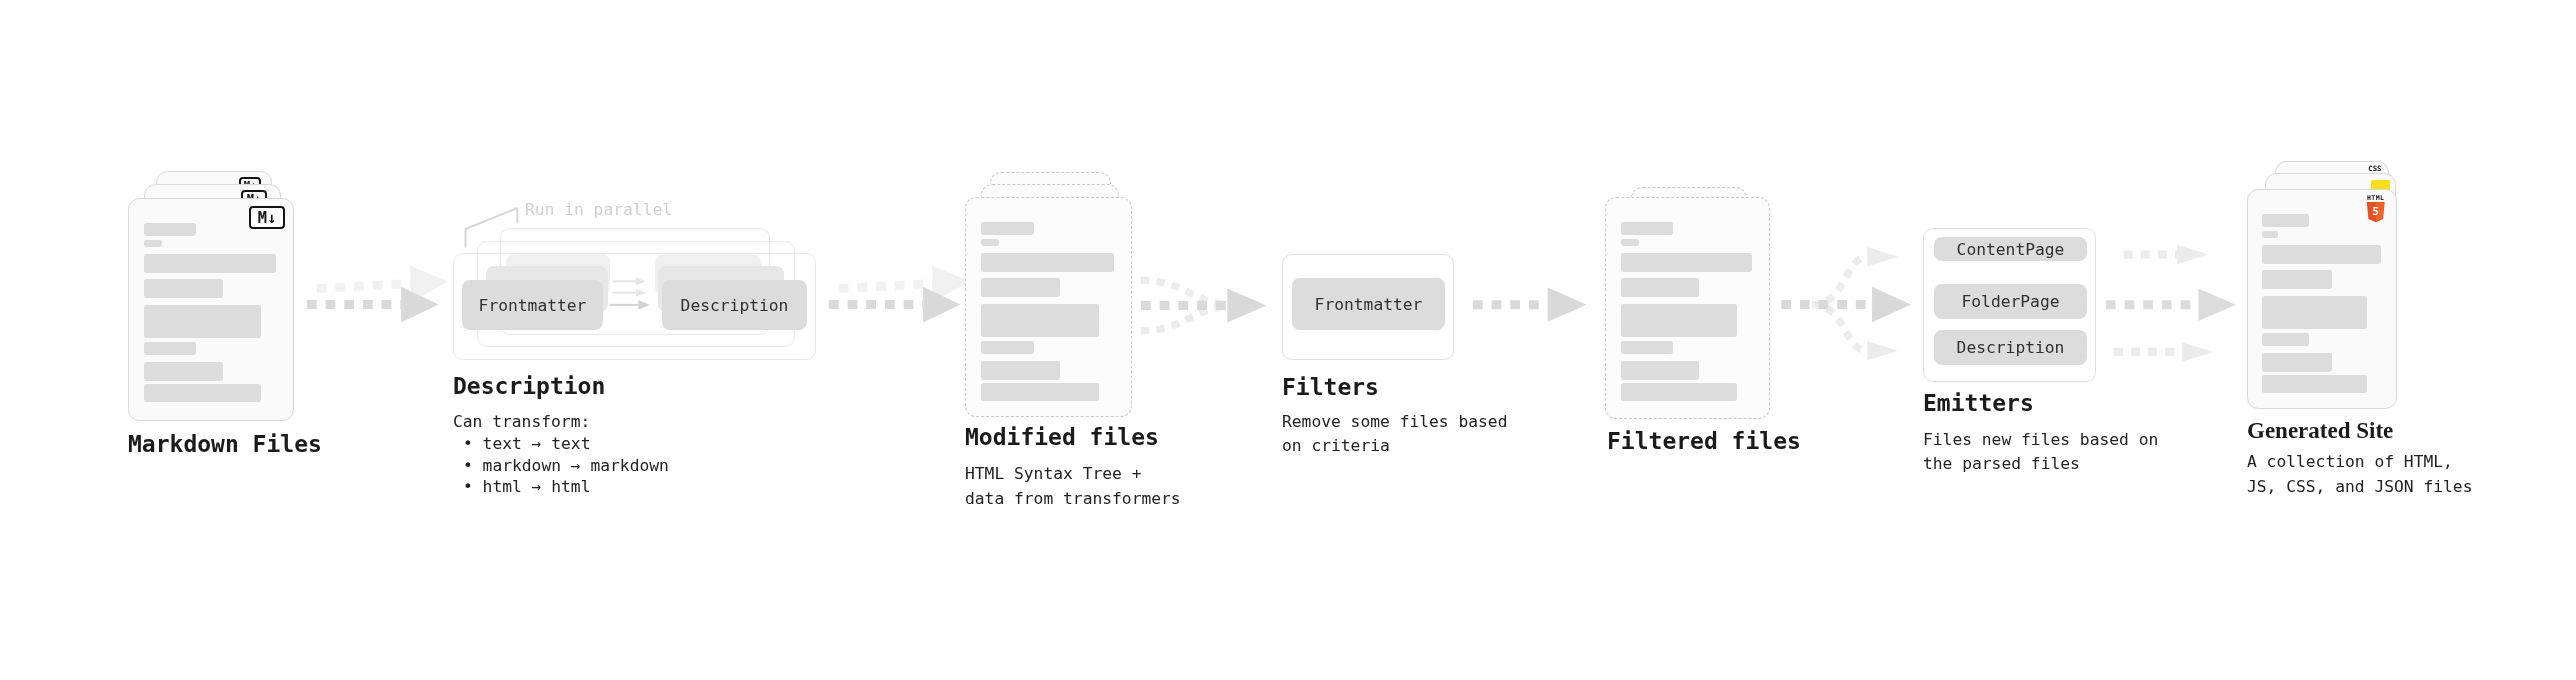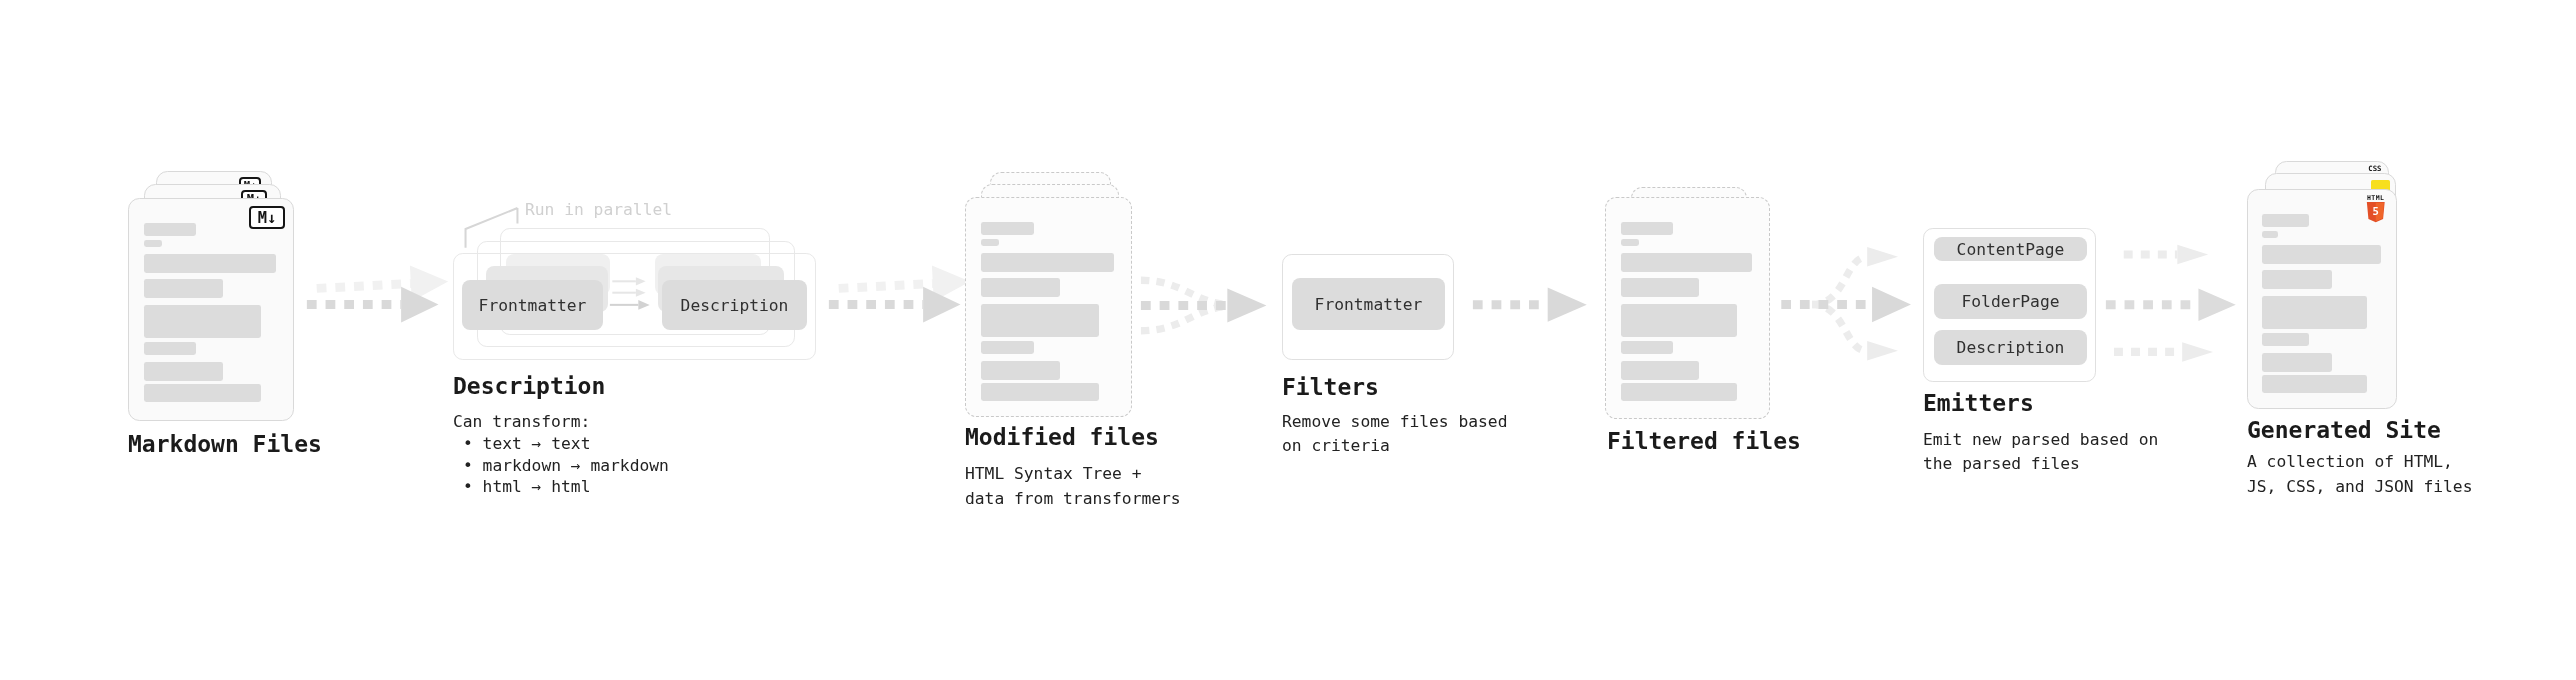--- a/index.html
+++ b/index.html
@@ -172,21 +172,21 @@
     <line x1="6" y1="87" x2="118" y2="87" stroke="#d9d9d9" stroke-width="11" stroke-dasharray="12 11"></line>
     <polygon points="118,65 166,87 118,109" fill="#d9d9d9"></polygon>
   </svg>
 
   <div>
     <div class="tbox" style="left:1923px;top:228px;width:173px;height:154px;border-color:#e0e0e0;"></div>
     <div class="pill" style="left:1934px;top:237px;width:153px;height:24px;">ContentPage</div>
     <div class="pill" style="left:1934px;top:284px;width:153px;height:35px;">FolderPage</div>
     <div class="pill" style="left:1934px;top:330px;width:153px;height:35px;">Description</div>
     <div class="stage-label" style="left:1923px;top:392px;">Emitters</div>
-    <div class="desc-line" style="left:1923px;top:432px;">Emit new parsed based on</div>
+    <div class="desc-line" style="left:1923px;top:432px;">Files new files based on</div>
     <div class="desc-line" style="left:1923px;top:456px;">the parsed files</div>
   </div>
 
   <svg style="left:2101px;top:238px;" width="138" height="132" viewBox="0 0 170 162">
     <line x1="28" y1="20" x2="94" y2="20" stroke="#ececec" stroke-width="10" stroke-dasharray="11 10"></line>
     <polygon points="94,8 132,20 94,32" fill="#ececec"></polygon>
     <line x1="6" y1="82" x2="120" y2="82" stroke="#dcdcdc" stroke-width="11" stroke-dasharray="12 11"></line>
     <polygon points="120,62 166,82 120,102" fill="#dcdcdc"></polygon>
     <line x1="16" y1="140" x2="100" y2="140" stroke="#ececec" stroke-width="10" stroke-dasharray="11 10"></line>
     <polygon points="100,128 138,140 100,152" fill="#ececec"></polygon>
@@ -213,19 +213,19 @@
       </div>
     <div class="bar" style="left: 9.3%; top: 24.4px; width: 31.7%; height: 13px;"></div>
         <div class="bar" style="left: 9.3%; top: 41px; width: 10.7%; height: 6.5px;"></div>
         <div class="bar" style="left: 9.3%; top: 55px; width: 80.5%; height: 18.7px;"></div>
         <div class="bar" style="left: 9.3%; top: 80px; width: 47.8%; height: 18.7px;"></div>
         <div class="bar" style="left: 9.3%; top: 106px; width: 71.2%; height: 32.5px;"></div>
         <div class="bar" style="left: 9.3%; top: 143px; width: 31.7%; height: 13px;"></div>
         <div class="bar" style="left: 9.3%; top: 163px; width: 47.8%; height: 18.7px;"></div>
         <div class="bar" style="left: 9.3%; top: 185px; width: 71.2%; height: 18px;"></div>
       </div>
-    <div class="stage-label" style="left:2247px;top:419px;">Generated Site</div>
+    <div class="stage-label" style="left:2247px;top:419px;font-family:Liberation Serif, serif;">Generated Site</div>
     <div class="desc-line" style="left:2247px;top:454px;text-align:right;">A collection of HTML,</div>
     <div class="desc-line" style="left:2247px;top:479px;">JS, CSS, and JSON files</div>
   </div>
 
 </div>
 
 
 </body></html>

